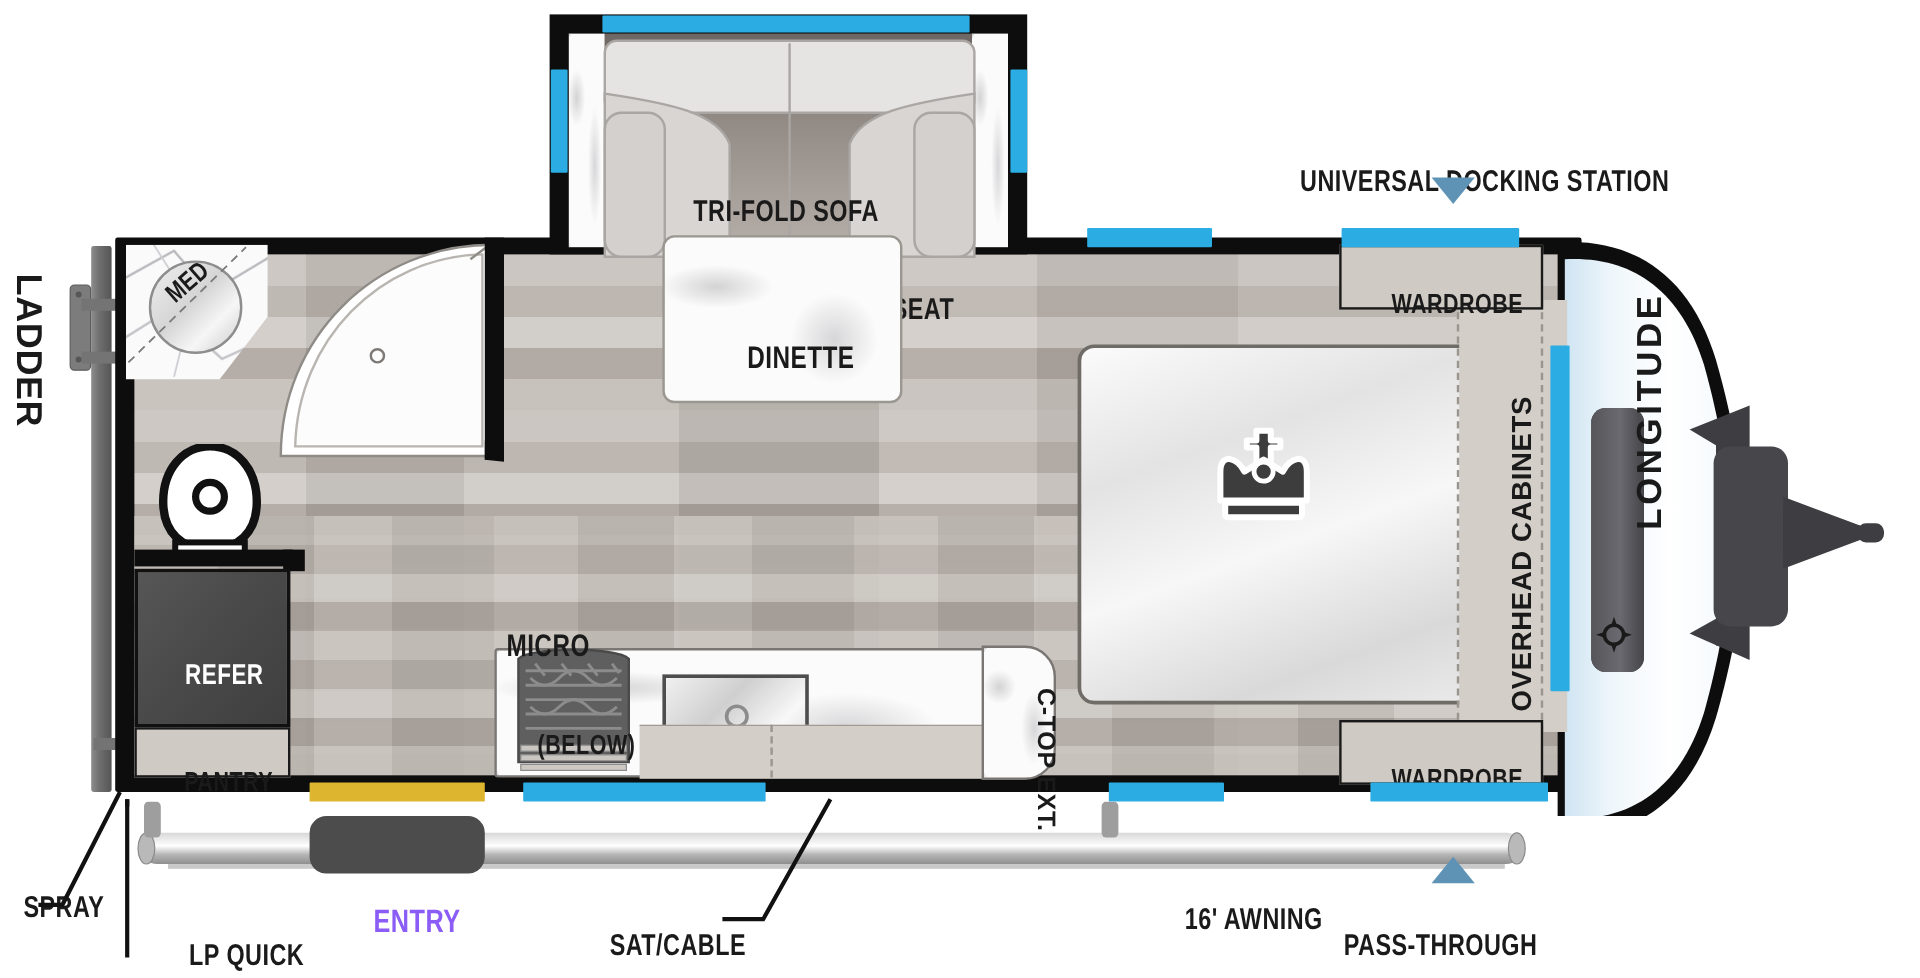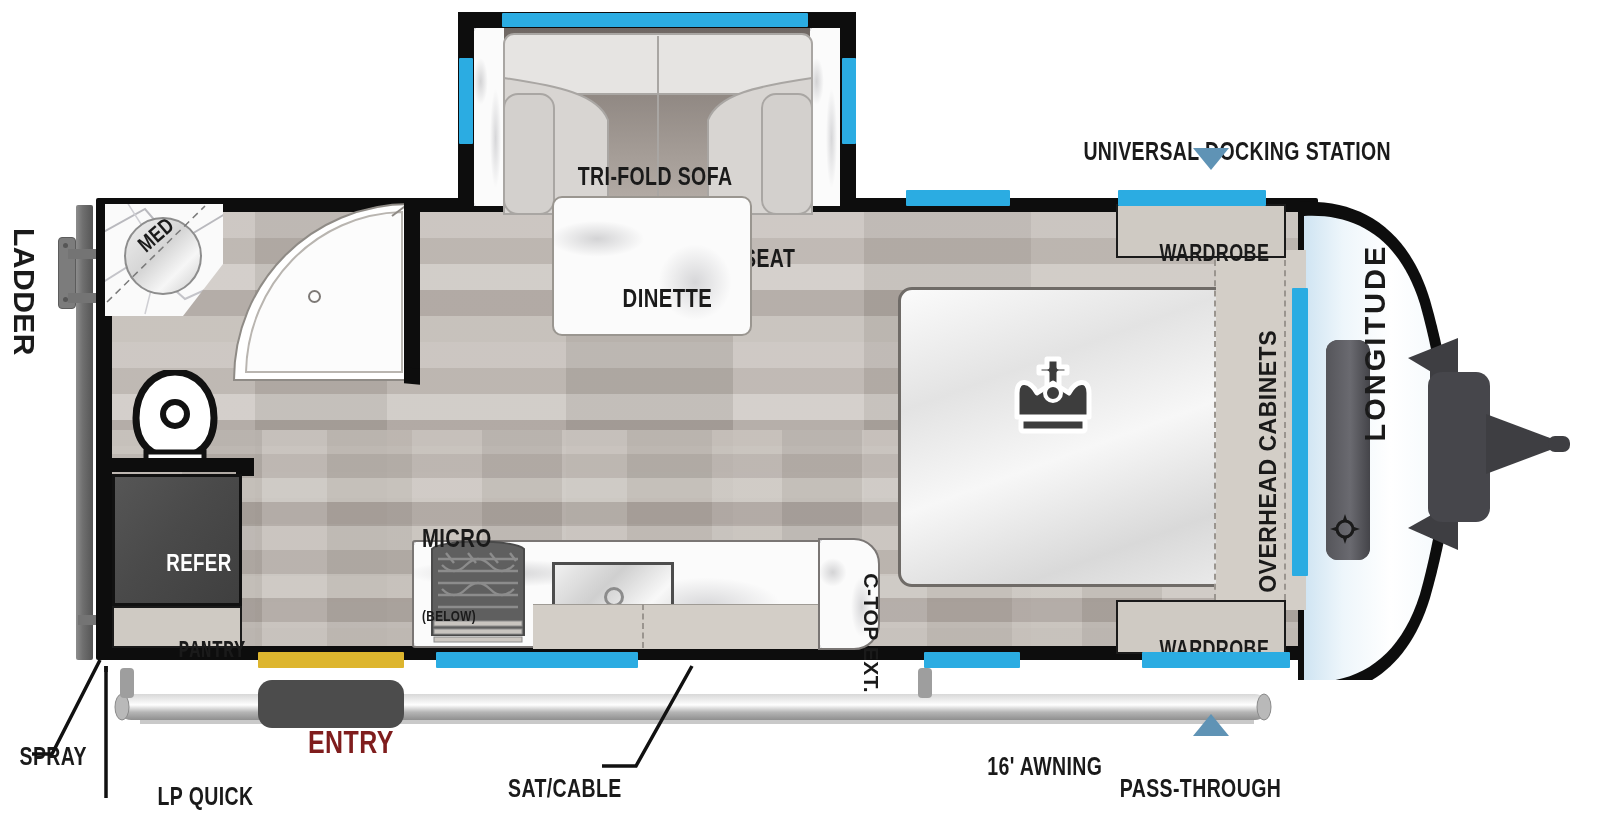--- a/index.html
+++ b/index.html
@@ -181,26 +181,26 @@
     <path d="M43,2 C66,2 82,22 82,48 C82,74 66,88 43,88 C20,88 4,74 4,48 C4,22 20,2 43,2 Z" fill="#ffffff" stroke="#111" stroke-width="7"></path>
     <circle cx="43" cy="44" r="12" fill="#ffffff" stroke="#111" stroke-width="6"></circle>
     <rect x="14" y="82" width="58" height="12" fill="#ffffff" stroke="#111" stroke-width="5"></rect>
     <rect x="40" y="92" width="6" height="10" fill="#111"></rect>
   </svg>
 
   <div class="abs shell" style="left:112px;top:458px;width:132px;height:14px;"></div>
   <div class="abs shell" style="left:236px;top:458px;width:18px;height:18px;"></div>
 
   <div class="abs" style="left:112px;top:474px;width:130px;height:132px;background:linear-gradient(130deg,#565656,#4a4a4a 45%,#3f3f3f);border:3px solid #111;box-sizing:border-box;"></div>
-  <div class="abs lbl" style="left:120px;top:525px;width:130px;font-size:24px;color:#ffffff;">
+  <div class="abs lbl" style="left:108px;top:525px;width:130px;font-size:24px;color:#ffffff;">
     <span class="squeeze">REFER</span>
   </div>
 
   <div class="abs cab" style="left:112px;top:606px;width:130px;height:42px;"></div>
-  <div class="abs lbl" style="left:112px;top:615px;width:130px;font-size:23px;font-family:Liberation Mono, monospace;">
+  <div class="abs lbl" style="left:112px;top:615px;width:130px;font-size:23px;">
     <span class="squeeze">PANTRY</span>
   </div>
 
   <div class="abs marble" style="left:412px;top:540px;width:410px;height:108px;border:2px solid #7a7674;box-sizing:border-box;border-radius:3px 3px 3px 3px;"></div>
 
   <svg class="abs" width="100" height="110" style="left:428px;top:535px;">
     <path d="M4,14 C14,4 86,4 96,14 L96,100 L4,100 Z" fill="#5f5f5f" stroke="#4a4a4a" stroke-width="2"></path>
     <g fill="none" stroke="#8c8c8c" stroke-width="2.4">
       <path d="M10,24 h80 M10,36 h80 M10,48 h80 M10,60 h80 M10,72 h80"></path>
       <path d="M18,18 l8,10 M40,18 l8,10 M62,18 l8,10 M82,18 l6,8"></path>
@@ -218,21 +218,21 @@
   <svg class="abs" width="110" height="20" style="left:706px;top:604px;">
     <path d="M2,12 C20,2 90,2 108,12 L108,16 L2,16 Z" fill="#1a1a1a"></path>
     <rect x="40" y="14" width="30" height="6" rx="2" fill="#2a2a2a"></rect>
   </svg>
 
   <div class="abs cabLight" style="left:533px;top:604px;width:290px;height:44px;border-top:1px solid #9f9b95;"></div>
   <div class="abs" style="left:642px;top:604px;width:0;height:44px;border-left:2px dashed #9a958f;"></div>
 
   <div class="abs lbl" style="left:422px;top:470px;width:130px;font-size:26px;text-align:left;">
     <div><span class="squeeze" style="transform-origin:left center;">MICRO</span></div>
-    <div style="font-size:15px;margin-top:2px;"><span class="squeeze" style="transform-origin:left center;">(BELOW)</span></div>
+    <div style="font-size:23px;margin-top:2px;text-align:right;"><span class="squeeze" style="transform-origin:left center;">(BELOW)</span></div>
   </div>
 
   <div class="abs marble" style="left:818px;top:538px;width:62px;height:112px;border:2px solid #7a7674;box-sizing:border-box;border-radius:0 26px 26px 0;"></div>
   <div class="abs lbl vert" style="left:838px;top:548px;font-size:21px;">
     <span>C-TOP EXT.</span>
   </div>
 
   <div class="abs" style="left:898px;top:287px;width:390px;height:300px;border-radius:14px;border:3px solid #6f6b67;box-sizing:border-box;
               background:linear-gradient(160deg,#fbfbfb,#e3e3e3 28%,#f7f7f7 52%,#d9d9d9 78%,#efefef);"></div>
 
@@ -283,21 +283,21 @@
       </linearGradient>
     </defs>
     <ellipse cx="12" cy="39" rx="7" ry="13" fill="#b9b9b9" stroke="#8a8a8a" stroke-width="1"></ellipse>
     <ellipse cx="1154" cy="39" rx="7" ry="13" fill="#b9b9b9" stroke="#8a8a8a" stroke-width="1"></ellipse>
     <rect x="10" y="0" width="14" height="30" rx="4" fill="#9e9e9e"></rect>
     <rect x="808" y="0" width="14" height="30" rx="4" fill="#9e9e9e"></rect>
     <rect x="30" y="52" width="1114" height="4" fill="#c9c9c9"></rect>
   </svg>
 
   <div class="abs" style="left:258px;top:680px;width:146px;height:48px;border-radius:14px;background:#4c4c4c;"></div>
-  <div class="abs lbl" style="left:258px;top:692px;width:146px;font-size:32px;color:#7f1d1d;">
+  <div class="abs lbl" style="left:258px;top:726px;width:146px;font-size:27px;color:#8b5cf6;">
     <span class="squeeze">ENTRY</span>
   </div>
 
   <div class="abs lbl" style="left:1010px;top:112px;width:400px;font-size:25px;">
     <span class="squeeze">UNIVERSAL DOCKING STATION</span>
   </div>
   <div class="abs tri" style="left:1193px;top:148px;"></div>
 
   <div class="abs tri" style="left:1193px;top:714px;transform:rotate(180deg);"></div>
   <div class="abs lbl" style="left:1080px;top:722px;width:240px;font-size:25px;">

